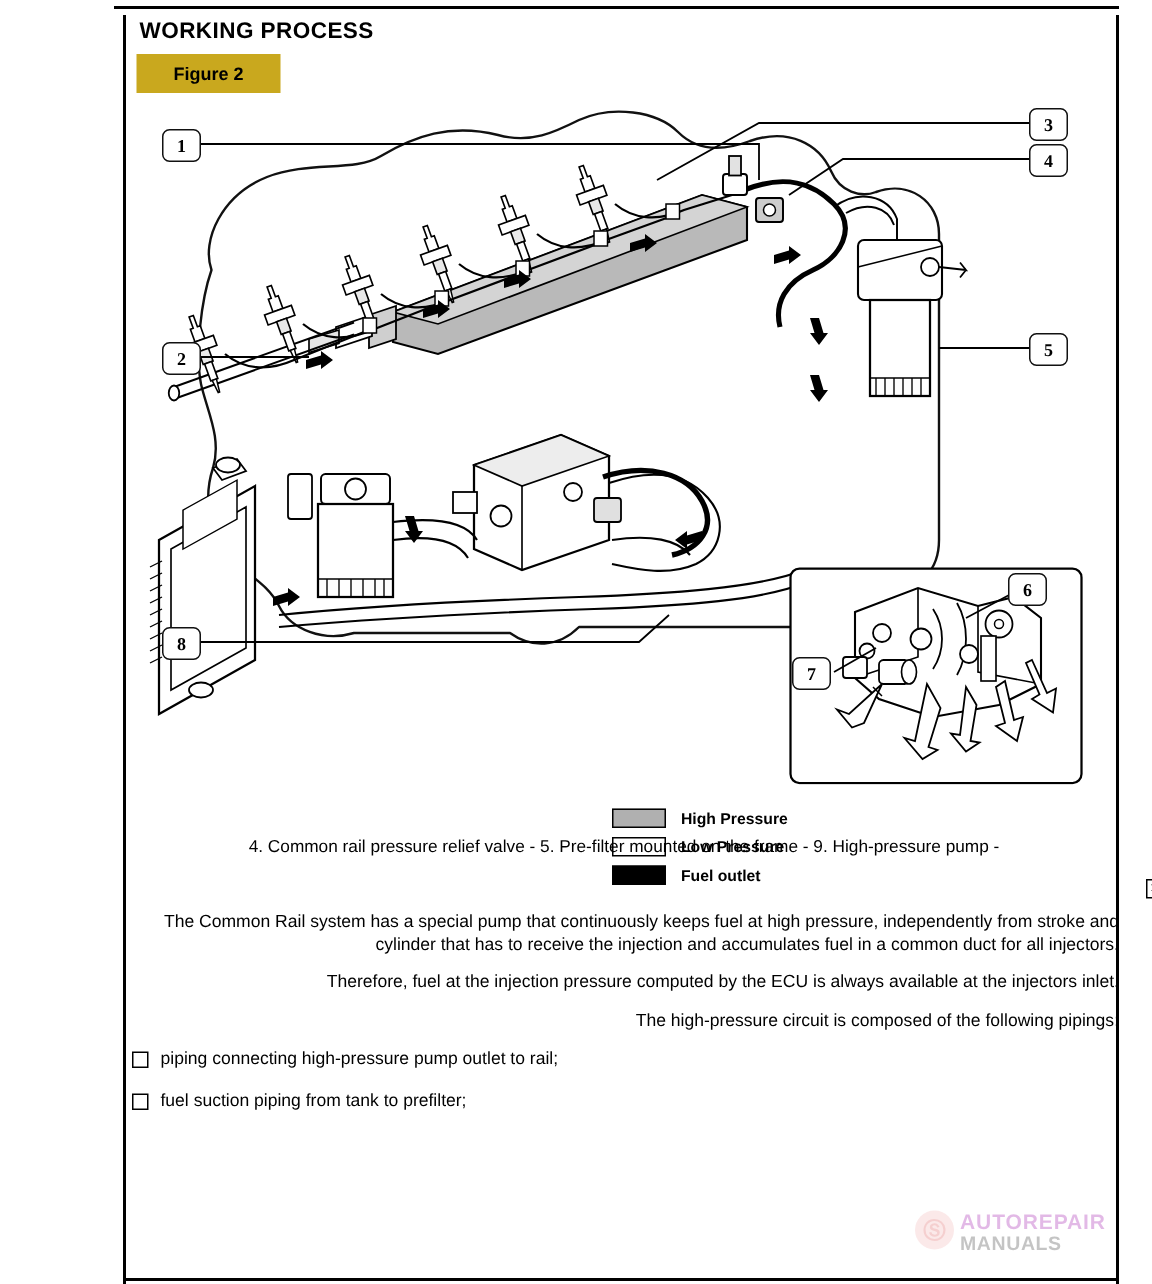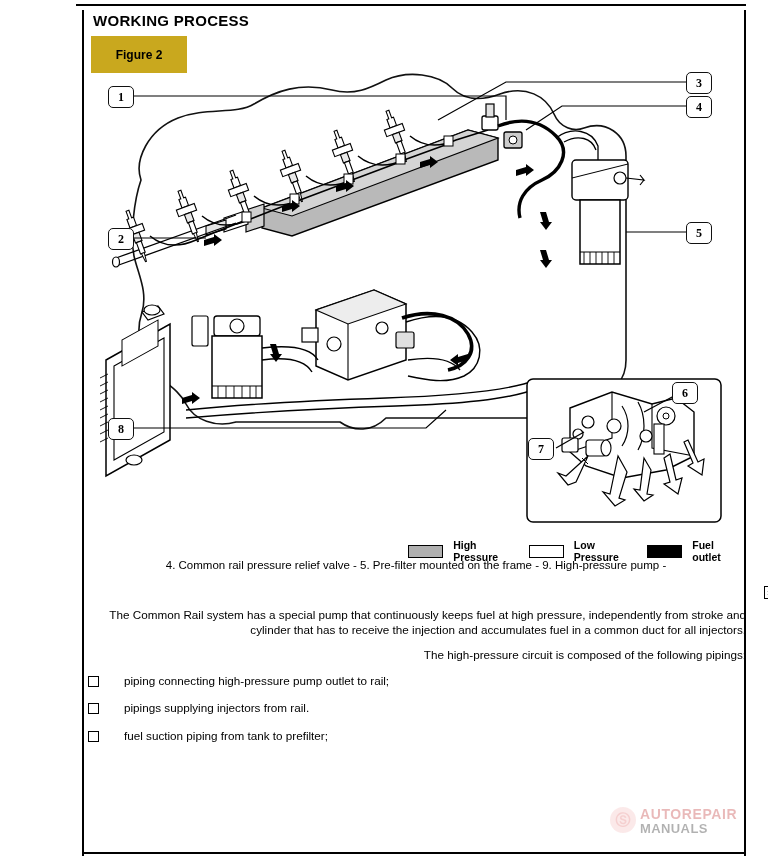--- a/index.html
+++ b/index.html
@@ -33,21 +33,21 @@
     background: #000;
   }
 
   h1.section-title {
     position: absolute; left: 93px; top: 12px;
     margin: 0; font-size: 15px; font-weight: bold;
     letter-spacing: .3px;
   }
   .figure-badge {
     position: absolute; left: 91px; top: 36px;
-    width: 96px; height: 37px;
+    width: 96px; height: 26px;
     background: #c9a81e;
     font-size: 12px; font-weight: bold;
     display: flex; align-items: center; justify-content: center;
   }
 
   
   .figure {
     position: absolute; left: 86px; top: 60px;
     width: 658px; height: 490px;
   }
@@ -61,21 +61,21 @@
     border-radius: 5px;
     background: #fff;
     font-size: 12px; font-weight: bold;
     display: flex; align-items: center; justify-content: center;
     font-family: "Liberation Serif", serif;
   }
 
   
   .legend {
     position: absolute; left: 322px; top: 479px;
-    display: flex; flex-direction: row; gap: 6px;
+    display: flex; flex-direction: column; gap: 6px;
   }
   .legend-row { display: flex; align-items: center; gap: 10px; }
   .legend-swatch {
     width: 34px; height: 11px; border: 1.4px solid #000;
   }
   .legend-label { font-size: 10.5px; font-weight: bold; }
 
   .fig-code {
     position: absolute; left: 678px; top: 526px;
     border: 1.2px solid #000; background: #fff;
@@ -92,21 +92,21 @@
 
   
   .body {
     position: absolute; left: 88px; top: 608px; width: 658px;
   }
   .para {
     font-size: 11.7px; line-height: 14.6px;
     margin: 0 0 11px 0; text-align: right;
   }
   .bullet {
-    display: flex; align-items: flex-start; gap: 25px;
+    display: flex; align-items: flex-start; gap: 8px;
     margin: 0 0 13px 0;
   }
   .bullet-box {
     flex: 0 0 auto;
     width: 9px; height: 9px;
     border: 1.6px solid #000;
     margin-top: 2px;
   }
   .bullet-text { font-size: 11.7px; line-height: 14.6px; }
 
@@ -118,26 +118,26 @@
   }
   .wm-logo {
     position: absolute; left: 2px; top: 7px;
     width: 26px; height: 26px; border-radius: 50%;
     background: #f3b8b8;
     display: flex; align-items: center; justify-content: center;
     color: #e06464; font-size: 15px; font-weight: bold;
   }
   .wm-line1 {
     position: absolute; left: 32px; top: 6px;
-    font-size: 14px; font-weight: bold; color: #b91c1c;
+    font-size: 14px; font-weight: bold; color: #a21caf;
     letter-spacing: .6px;
   }
   .wm-line2 {
     position: absolute; left: 32px; top: 21px;
-    font-size: 13px; font-weight: bold; color: #000000;
+    font-size: 13px; font-weight: bold; color: #404040;
     letter-spacing: .4px;
   }
 </style>
 </head>
 <body>
 
 <div class="page">
 
   <div class="rule-top"></div>
   <div class="rule-left"></div>
@@ -393,29 +393,26 @@
 
     <div class="fig-code">108607</div>
   </div>
 
   <div class="caption">
     <div>4. Common rail pressure relief valve - 5. Pre-filter mounted on the frame - 9. High-pressure pump -</div>
   </div>
 
   <div class="body">
     <p class="para">The Common Rail system has a special pump that continuously keeps fuel at high pressure, independently from stroke and cylinder that has to receive the injection and accumulates fuel in a common duct for all injectors.</p>
+    <p class="para">Therefore, fuel at the injection pressure computed by the ECU is always available at the injectors inlet.</p>
     <p class="para">The high-pressure circuit is composed of the following pipings:</p>
 
     <div class="bullet">
       <span class="bullet-box"></span>
       <span class="bullet-text">piping connecting high-pressure pump outlet to rail;</span>
-    </div>
-    <div class="bullet">
-      <span class="bullet-box"></span>
-      <span class="bullet-text">pipings supplying injectors from rail.</span>
     </div>
 
 
     <div class="bullet">
       <span class="bullet-box"></span>
       <span class="bullet-text">fuel suction piping from tank to prefilter;</span>
     </div>
 
   </div>
 

